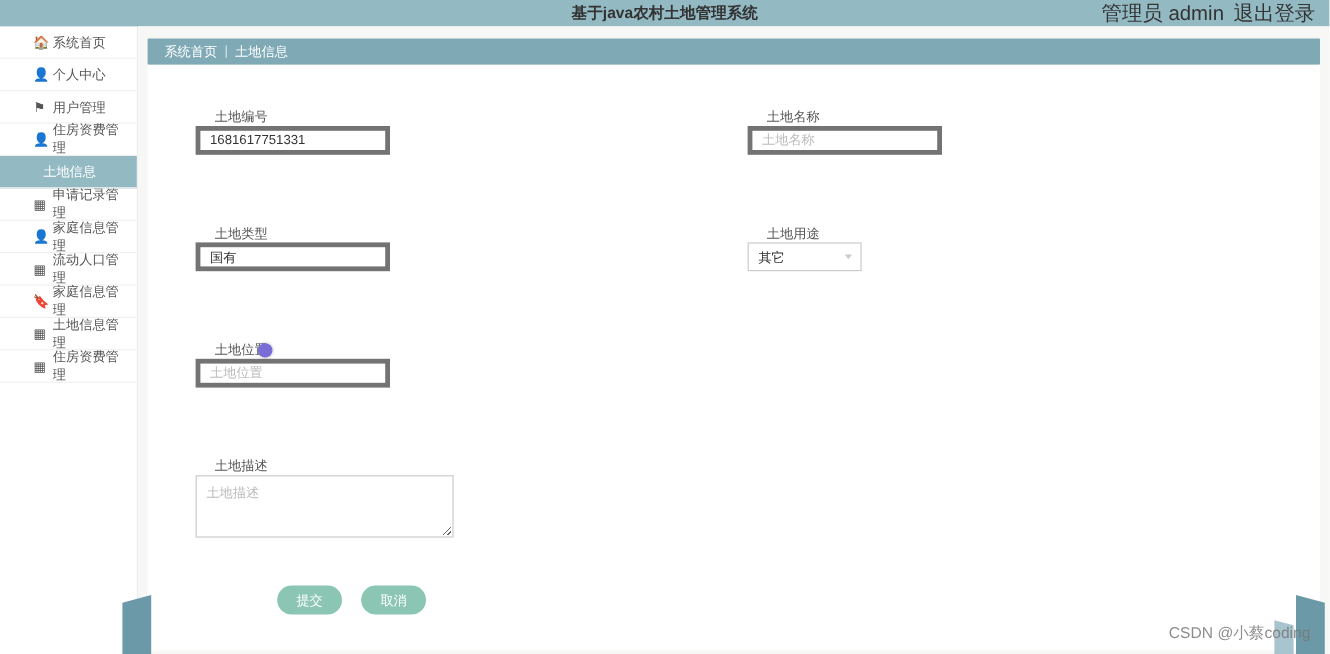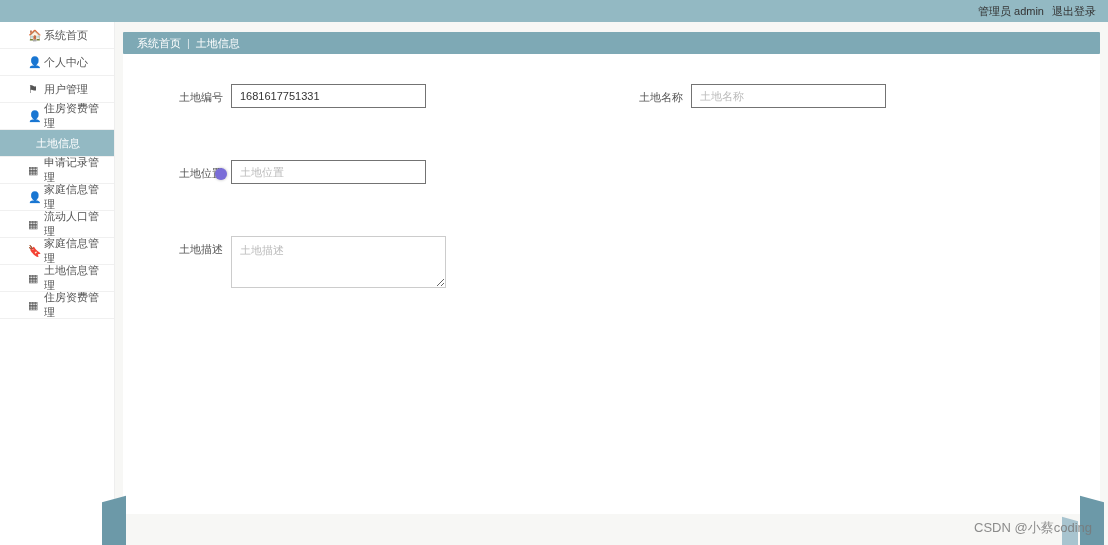--- a/index.html
+++ b/index.html
@@ -1,44 +1,44 @@
 <!DOCTYPE html>
 <html><head>
   <meta charset="utf-8">
   <style>
     * { margin: 0; padding: 0; box-sizing: border-box; }
     body { font-family: "Microsoft YaHei", Arial, sans-serif; background: #fff; font-size: 12px; color: #333; }
     
     .topbar { height: 22px; background: #93b9c3; display: flex; align-items: center; position: relative; }
     .topbar-title { position: absolute; left: 50%; transform: translateX(-50%); font-size: 13px; font-weight: bold; color: #333; }
-    .topbar-right { margin-left: auto; margin-right: 12px; font-size: 11px; color: #333; display: flex; gap: 8px; }
+    .topbar-right { margin-left: auto; margin-right: 12px; font-size: 17px; color: #333; display: flex; gap: 8px; }
     .topbar-right span { cursor: pointer; }
     
     .container { display: flex; height: calc(545px - 22px); }
     
     .sidebar { width: 115px; background: #fff; border-right: 1px solid #eee; }
     .sidebar-item { display: flex; align-items: center; height: 27px; padding: 0 8px 0 28px; font-size: 11px; color: #555; cursor: pointer; border-bottom: 1px solid #f0f0f0; position: relative; }
     .sidebar-item .icon { position: absolute; left: 28px; width: 12px; display: inline-flex; }
     .sidebar-item .txt { margin-left: 16px; }
     .sidebar-item.active { background: #93b9c3; color: #fff; }
     .sidebar-item.active .txt { margin-left: 0; }
     .sidebar-item.sub { padding-left: 36px; }
     
     .main { flex: 1; background: #f7f7f5; padding: 0 8px 8px; position: relative; }
     .breadcrumb { height: 22px; background: #7ea9b5; margin: 10px 0 0; display: flex; align-items: center; padding: 0 14px; font-size: 11px; color: #fff; border-radius: 1px; }
     .breadcrumb .sep { margin: 0 6px; opacity: 0.7; }
     
     .form-panel { background: #fff; margin-top: 0; padding: 30px 40px 30px 40px; min-height: 460px; }
     .form-row { display: flex; margin-bottom: 52px; }
     .form-row.last { margin-bottom: 30px; }
-    .form-group { display: flex; align-items: flex-start; }
+    .form-group { display: flex; align-items: flex-start; flex-direction: column; }
     .form-group.left { width: 460px; }
     .form-group.right { }
     .form-label { width: 60px; text-align: right; font-size: 11px; color: #555; padding-top: 6px; margin-right: 8px; }
-    .form-input { width: 195px; height: 24px; border: 1px solid #737373; padding: 0 8px; font-size: 11px; color: #333; outline: none; }
+    .form-input { width: 162px; height: 24px; border: 4px solid #737373; padding: 0 8px; font-size: 11px; color: #333; outline: none; }
     .form-input::placeholder { color: #bbb; }
     .form-select { width: 95px; height: 24px; border: 1px solid #ccc; padding: 0 20px 0 8px; font-size: 11px; color: #333; background: #fff; position: relative; display: inline-flex; align-items: center; }
     .form-select::after { content: ""; position: absolute; right: 7px; top: 9px; border-left: 3px solid transparent; border-right: 3px solid transparent; border-top: 4px solid #ccc; }
     .form-textarea { width: 215px; height: 52px; border: 1px solid #ccc; padding: 6px 8px; font-size: 11px; color: #333; resize: both; outline: none; }
     .form-textarea::placeholder { color: #bbb; }
     
     .btn-row { display: flex; gap: 16px; margin-left: 68px; margin-top: 40px; }
     .btn { width: 54px; height: 24px; border-radius: 12px; border: none; background: #8bc6b5; color: #fff; font-size: 11px; cursor: pointer; }
     
     .cursor-dot { position: absolute; width: 12px; height: 12px; border-radius: 50%; background: #7a6dd8; box-shadow: 0 0 3px rgba(0,0,0,0.3); }
@@ -46,20 +46,21 @@
     .watermark { position: fixed; right: 16px; bottom: 8px; font-size: 13px; color: rgba(120,120,120,0.85); pointer-events: none; }
     
     .deco-bottom-left { position: fixed; left: 102px; bottom: -4px; width: 24px; height: 50px; background: #6c99a8; transform: skewY(-15deg); }
     .deco-bottom-right { position: fixed; right: 4px; bottom: -4px; width: 24px; height: 50px; background: #6c99a8; transform: skewY(15deg); }
     .deco-bottom-right2 { position: fixed; right: 30px; bottom: -10px; width: 16px; height: 36px; background: #a8c4cf; transform: skewY(15deg); }
   </style>
 </head>
 <body>
 
 <div class="topbar">
+  <div class="topbar-title">基于java农村土地管理系统</div>
   <div class="topbar-right">
     <span>管理员 admin</span>
     <span>退出登录</span>
   </div>
 </div>
 
 <div class="container">
   <div class="sidebar">
     <div class="sidebar-item">
       <span class="icon">🏠</span>
@@ -119,36 +120,52 @@
         <div class="form-group left">
           <div class="form-label">土地编号</div>
           <input class="form-input" value="1681617751331" style="">
         </div>
         <div class="form-group right">
           <div class="form-label">土地名称</div>
           <input class="form-input" placeholder="土地名称" style="">
         </div>
       </div>
 
+      <div class="form-row">
+        <div class="form-group left">
+          <div class="form-label">土地类型</div>
+          <input class="form-input" value="国有" style="">
+        </div>
+        <div class="form-group right">
+          <div class="form-label">土地用途</div>
+          <div class="form-select">
+            <span>其它</span>
+          </div>
+        </div>
+      </div>
 
       <div class="form-row" style="position:relative;">
         <div class="form-group right" style="position:relative;">
           <div class="form-label">土地位置</div>
           <input class="form-input" placeholder="土地位置" style="">
           <div class="cursor-dot" style="left:52px; top:8px;"></div>
         </div>
       </div>
 
       <div class="form-row last">
         <div class="form-group left">
           <div class="form-label">土地描述</div>
           <textarea class="form-textarea" placeholder="土地描述" style=""></textarea>
         </div>
       </div>
 
+      <div class="btn-row">
+        <button class="btn">提交</button>
+        <button class="btn">取消</button>
+      </div>
 
     </div>
   </div>
 </div>
 
 <div class="deco-bottom-left"></div>
 <div class="deco-bottom-right2"></div>
 <div class="deco-bottom-right"></div>
 
 <div class="watermark">CSDN @小蔡coding</div>

